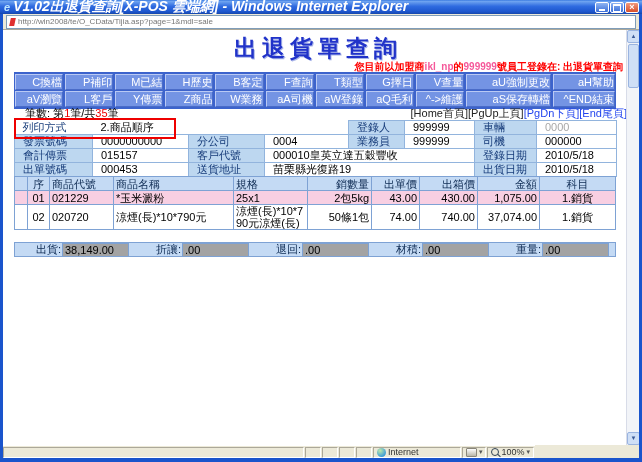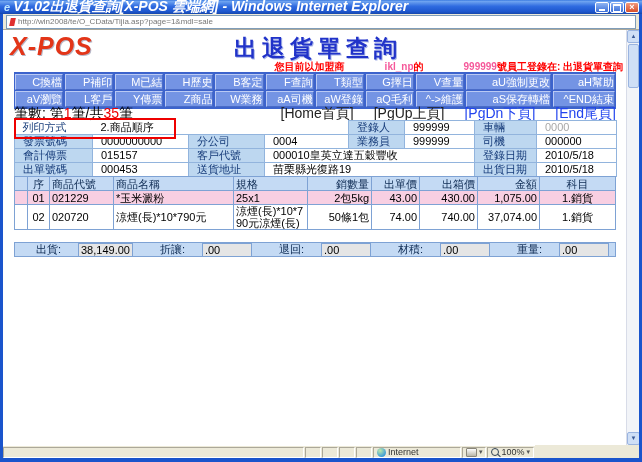--- a/index.html
+++ b/index.html
@@ -34,38 +34,38 @@
   .border-l{left:0;} .border-r{right:0;}
   .border-b{position:absolute;left:0;top:458px;width:642px;height:4px;background:#1a54cc;}
   
   .content{position:absolute;left:3px;top:30px;width:636px;height:415px;background:#fff;overflow:hidden;}
   .logo{position:absolute;left:7px;top:2px;font-size:25px;font-weight:bold;font-style:italic;
     color:#e33518;text-shadow:1px 1px 0 #b8b8c8;letter-spacing:1px;}
   .page-title{position:absolute;left:150px;top:3px;width:330px;text-align:center;
     font-family:"Liberation Serif","DejaVu Serif",serif;font-weight:bold;
     font-size:23px;color:#2133c9;letter-spacing:5px;text-shadow:1px 1px 0 #aab6e8;}
   .login-line{position:absolute;right:16px;top:30px;font-size:10px;font-weight:bold;color:#f00;white-space:nowrap;}
-  .login-line .hl{color:#f5589a;padding-left:40px;}
+  .login-line .hl{color:#f5589a;}
   
   .toolbar{position:absolute;left:11px;top:42px;width:602px;background:#3c63cc;padding:1px;box-sizing:border-box;}
   .tb-row{display:flex;gap:2px;margin:1px 0;}
   .tb-btn{flex:1 1 0;height:14px;line-height:14px;text-align:right;color:#fff;font-size:11px;
     background:#7494e4;border:1px solid;border-color:#b9c9f4 #4a6cc8 #4a6cc8 #b9c9f4;
     white-space:nowrap;overflow:hidden;cursor:pointer;}
   .tb-row .tb-btn:nth-child(10){flex:1.8 1 0;}
   .tb-row .tb-btn:nth-child(11){flex:1.3 1 0;}
   
-  .infobar{position:absolute;left:11px;top:77px;width:602px;height:13px;font-size:14px;line-height:13px;
+  .infobar{position:absolute;left:22px;top:77px;width:602px;height:13px;font-size:11px;line-height:13px;
     display:flex;white-space:nowrap;color:#000;align-items:center;}
   .infobar .record{width:152px;}
   .infobar .num{color:#e00;}
   .infobar .print{width:140px;color:#d00;}
   .infobar .operator{width:150px;}
   .infobar .operator .num{color:#e00;}
-  .infobar .nav{margin-left:auto;display:flex;gap:20px;}
+  .infobar .nav{margin-left:auto;display:flex;gap:0;}
   .nav-dark{color:#222;}
   .nav-blue{color:#2244ee;}
   
   .form-wrap{position:absolute;left:11px;top:90px;width:602px;}
   .annotation{position:absolute;left:0px;top:-2px;width:158px;height:17px;border:2px solid #e00;z-index:5;pointer-events:none;}
   table.form{border-collapse:collapse;table-layout:fixed;width:602px;font-size:11px;}
   table.form td{height:13px;padding:0 8px;overflow:hidden;white-space:nowrap;line-height:13px;}
   td.lbl{background:#bdd7f0;color:#173c7a;border:1px solid #92b4dd;text-align:left;}
   td.val{background:#fff;color:#000;border:1px solid #92b4dd;}
   td.plainl{color:#173c7a;padding-left:14px;}
@@ -78,21 +78,21 @@
   table.items th{background:#c4daf4;color:#0d2a52;font-weight:normal;height:13px;white-space:nowrap;}
   table.items td{height:13px;background:#fff;color:#000;}
   tr.pink td{background:#f8cfe2;}
   .al-l{text-align:left;} .al-c{text-align:center;} .al-r{text-align:right;}
   td.wrapcell{white-space:normal;word-break:break-all;line-height:12px;}
   
   .totals{position:absolute;left:11px;top:212px;width:602px;height:15px;background:#c4daf4;
     border:1px solid #7ea2d4;box-sizing:border-box;display:flex;font-size:11px;line-height:13px;}
   .tg{flex:1 1 0;display:flex;align-items:center;}
   .tg-label{width:46px;text-align:right;color:#0d2a52;padding-right:1px;white-space:nowrap;}
-  .tg-val{flex:1;background:#e5e5e5;border:1px solid #7ea2d4;height:12px;line-height:12px;padding:0 2px;margin-right:6px;color:#000;margin-left:16px;}
+  .tg-val{flex:1;background:#a3a3a3;border:1px solid #7ea2d4;height:12px;line-height:12px;padding:0 2px;margin-right:6px;color:#000;}
   
   .scrollbar{position:absolute;right:0;top:0;width:13px;height:415px;background:#f2f4f8;border-left:1px solid #d8dce8;box-sizing:border-box;}
   .sb-btn{position:absolute;left:0;width:13px;height:13px;background:#cfdff6;border:1px solid #9ab4e0;
     box-sizing:border-box;color:#3a5a96;font-size:6px;line-height:11px;text-align:center;border-radius:2px;}
   .sb-btn.up{top:0;} .sb-btn.down{bottom:0;}
   .sb-thumb{position:absolute;left:1px;top:14px;width:11px;height:44px;background:#cfdff6;border:1px solid #9ab4e0;border-radius:2px;box-sizing:border-box;}
   
   .statusbar{position:absolute;left:3px;top:445px;width:532px;height:13px;background:#ece9d8;
     border-top:1px solid #fff;box-sizing:border-box;display:flex;align-items:center;font-size:9px;color:#333;}
   .seg{height:11px;border:1px solid;border-color:#aca899 #fff #fff #aca899;box-sizing:border-box;
@@ -120,21 +120,20 @@
 </div>
 
 <div class="addressbar">
   <div class="url-field">
     <span class="page-err-icon"></span>
     <span class="url-text">http://win2008/te/O_CData/Tijia.asp?page=1&amp;mdl=sale</span>
   </div>
 </div>
 
 <div class="content">
-  <div class="logo">X-POS</div>
   <div class="page-title">出退貨單查詢</div>
   <div class="login-line">
     <span>您目前以加盟商</span><span class="hl">ikl_np</span><span>的</span><span class="hl">999999</span><span>號員工登錄在: </span><span>出退貨單查詢</span>
   </div>
 
   <div class="toolbar">
     <div class="tb-row" id="tb-row1">
         <div class="tb-btn">C換檔</div>
         <div class="tb-btn">P補印</div>
         <div class="tb-btn">M已結</div>

